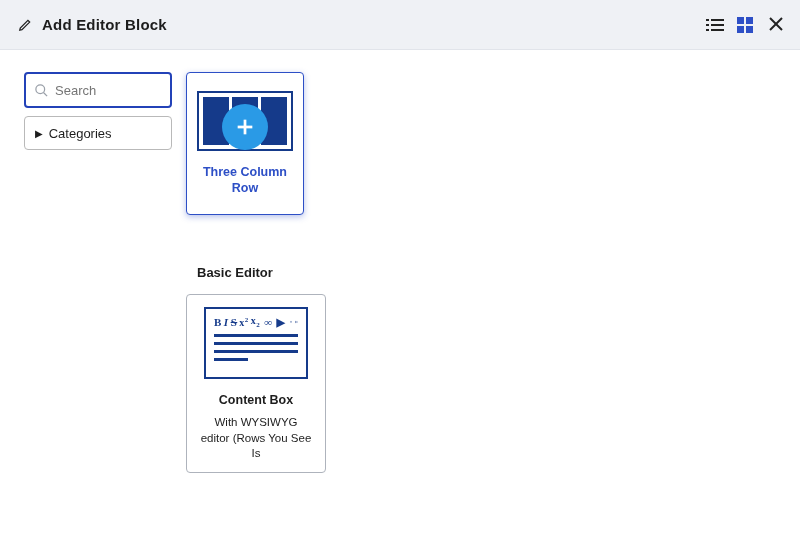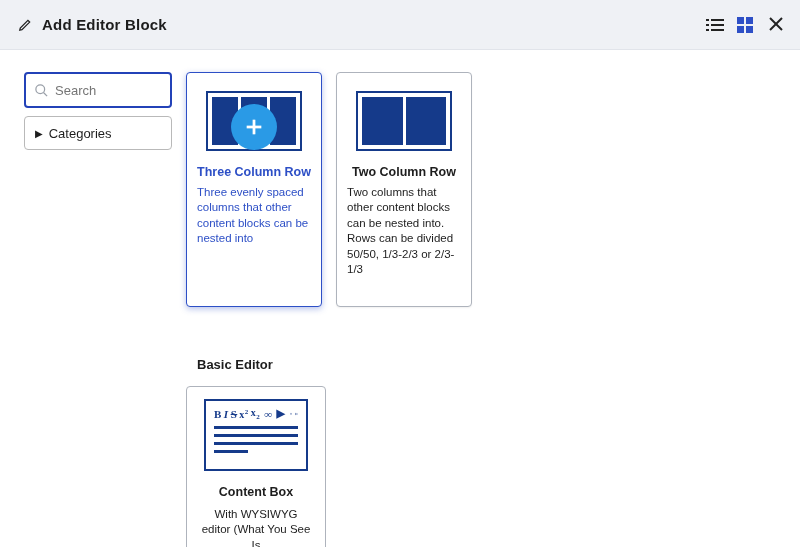--- a/index.html
+++ b/index.html
@@ -49,24 +49,24 @@
     align-items:center;
     padding: 0 10px;
     cursor:pointer;
   }
   .cats .tri { font-size: 10px; margin-right:6px; }
 
   
   .main { flex:1; position:relative; }
   .cardrow { display:flex; gap:14px; margin-bottom: 50px;}
   .card {
-    width: 136px;
+    width: 118px;
     border: 1px solid #aeb3bc;
     border-radius: 4px;
-    padding: 12px 10px 28px 10px;
+    padding: 12px 10px 14px 10px;
     background:#fff;
     box-shadow: 0 1px 2px rgba(0,0,0,.06);
     cursor:pointer;
   }
   .card.sel {
     border: 1.5px solid #2d4fc6;
     box-shadow: 0 2px 6px rgba(45,79,198,.35);
     color: #2d4fc6;
   }
   .card .thumb {
@@ -183,35 +183,22 @@
                 </div>
               </div>
             <div class="addcircle">
               <svg width="22" height="22" viewBox="0 0 24 24" stroke="#fff" stroke-width="3">
                 <line x1="12" y1="4" x2="12" y2="20"></line>
                   <line x1="4" y1="12" x2="20" y2="12"></line>
               </svg>
             </div>
           </div>
           <div class="ctitle">Three Column Row</div>
-          <div class="cdesc">Three evenly spaced columns that other content blocks can be nested into</div>
         </div>
 
-        <div class="card">
-          <div class="thumb">
-            <div class="tw-frame">
-                <div class="tw-cols">
-                  <div></div>
-                  <div></div>
-                </div>
-              </div>
-          </div>
-          <div class="ctitle">Two Column Row</div>
-          <div class="cdesc">Two columns that other content blocks can be nested into. Rows can be divided 50/50, 1/3-2/3 or 2/3-1/3</div>
-        </div>
 
       </div>
 
       <div class="section-head">Basic Editor</div>
 
       <div class="card2">
         <div class="cb-frame">
           <div class="cb-tool">
             <span>B</span>
               <span style="font-style:italic">I</span>
@@ -230,20 +217,20 @@
               <circle cx="1.5" cy="6" r="1" fill="#163b8b"></circle>
                 <line x1="4" y1="6" x2="10" y2="6"></line>
             </svg>
           </div>
           <div class="cb-line"></div>
           <div class="cb-line"></div>
           <div class="cb-line"></div>
           <div class="cb-line short"></div>
         </div>
         <div class="ctitle">Content Box</div>
-        <div class="cdesc">With WYSIWYG editor (What You See Is</div>
+        <div class="cdesc">With WYSIWYG editor (Rows You See Is</div>
       </div>
 
     </div>
 
   </div>
 
 </div>
 
 </body></html>

